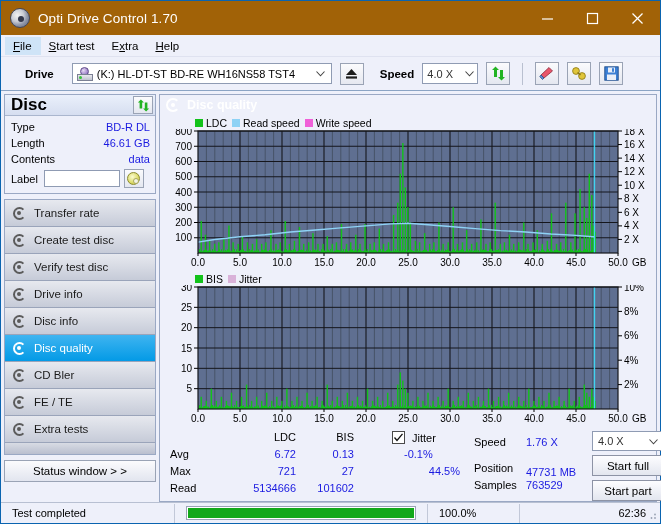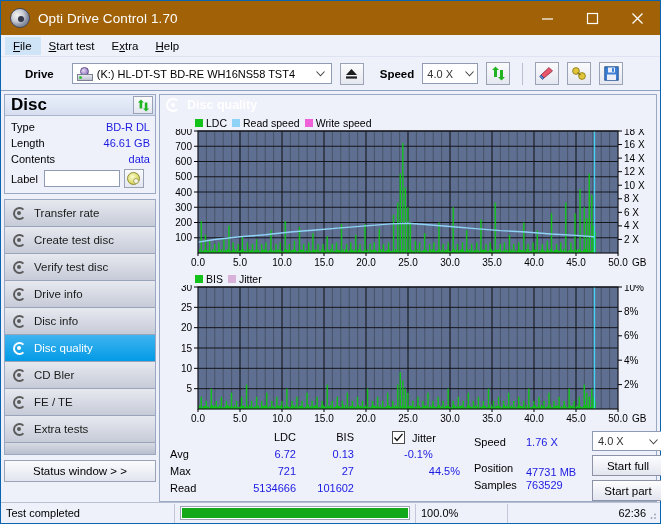--- a/index.html
+++ b/index.html
@@ -142,21 +142,21 @@
   .btn { position:absolute; border:1px solid #8d93a5;
          background:linear-gradient(#fdfdff,#e3e6ef); display:flex;
          align-items:center; justify-content:center; font-size:11.5px; }
   .sel { position:absolute; border:1px solid #8f9bb3; background:#fff;
          display:flex; align-items:center; padding-left:5px; font-size:11px; color:#333; }
   .sel .car { margin-left:auto; margin-right:5px; }
 
   
   .statusbar { flex:0 0 21px; height:21px; display:flex; align-items:center;
                border-top:1px solid #b8c0d2; background:#eef0fa; font-size:11px; }
-  .sb-cell { display:flex; align-items:center; height:19px; padding:0 5px;
+  .sb-cell { display:flex; align-items:center; height:19px; padding:0 11px;
              border-right:1px solid #c2c8d8; }
   .sb-text { width:174px; }
   .progress-outer { width:230px; height:14px; background:#fff; border:1px solid #9aa3b5;
                     padding:1px; }
   .progress-inner { height:100%; background:#12a81a; }
   .sb-pct { width:92px; }
   .sb-time { flex:1; justify-content:flex-end; border-right:none; padding-right:14px; }
   .grip { position:absolute; right:2px; bottom:2px; width:12px; height:12px; }
 </style>
 </head>

